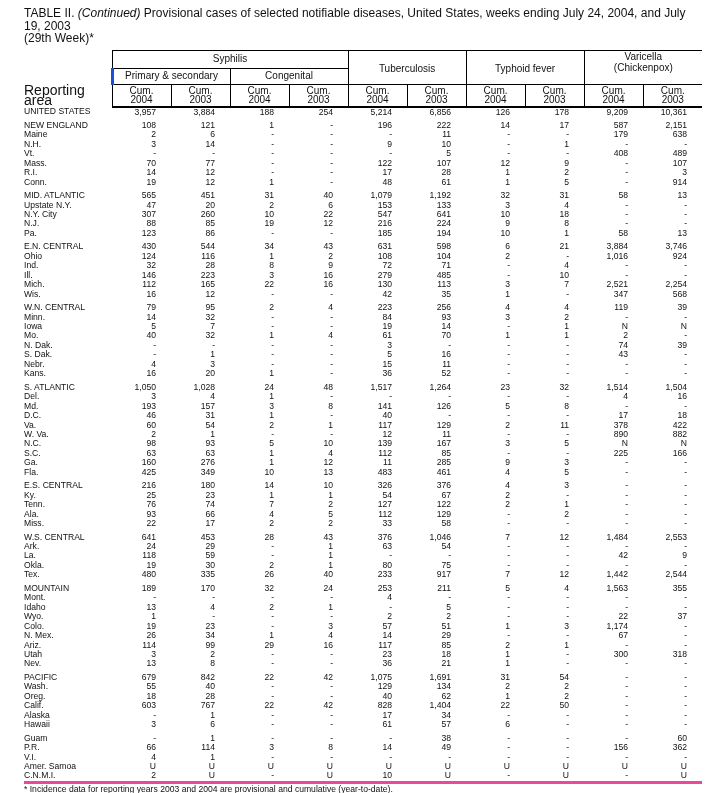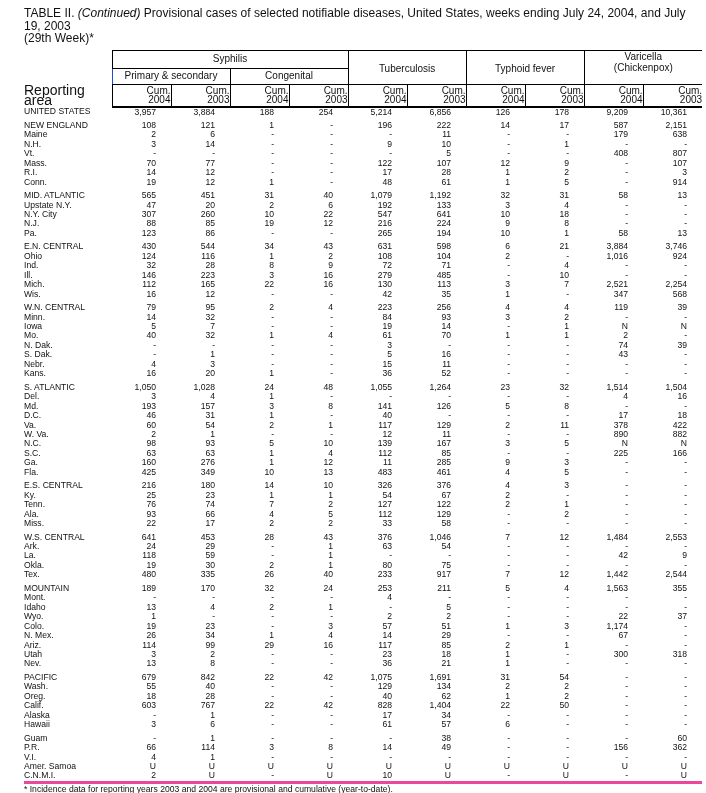--- a/index.html
+++ b/index.html
@@ -14,27 +14,27 @@
   table { border-collapse:collapse; table-layout:fixed; width:678px; margin-top:5px; }
   col.c-label { width:88px; }
   col.c-num { width:59px; }
   thead th {
     font-weight:normal; font-size:10px; line-height:10px;
     padding:0; text-align:center; vertical-align:middle;
   }
   th.h-reporting { text-align:left; vertical-align:bottom; padding-bottom:2px; font-size:14px; }
   th.h-syph { border:1px solid #000; height:17px; }
   th.h-sub { border-bottom:1px solid #000; height:15px; }
-  th.h-ps { border-left:1px solid #1d4ed8; border-right:1px solid #000; }
+  th.h-ps { border-left:3px solid #1d4ed8; border-right:1px solid #000; }
   th.h-cong { border-right:1px solid #000; }
   th.h-tall { border-top:1px solid #000; border-bottom:1px solid #000; vertical-align:bottom; padding-bottom:10px; }
   th.h-tb, th.h-ty { border-right:1px solid #000; }
   th.h-var { line-height:11px; vertical-align:middle; }
   tr.cum-row th { border-bottom:2px solid #000; height:21px; }
-  tr.cum-row th.cum { border-left:1px solid #000;text-align:right; }
+  tr.cum-row th.cum { border-left:1px solid #000; }
   tr.cum-row th .l1, tr.cum-row th .l2 { display:block; line-height:9.5px; }
   td {
     font-size:8.6px; line-height:9.45px; padding:0;
     white-space:nowrap; overflow:visible;
   }
   td.area { text-align:left; }
   td.num { text-align:right; padding-right:15px; }
   tr.spacer td { height:4px; line-height:4px; font-size:1px; }
   tbody.last { border-bottom:3px solid #ec4899; }
   .foot { margin-top:3px; font-size:8.6px; line-height:10.5px; }
@@ -185,21 +185,21 @@
           <td class="area">Vt.</td>
           <td class="num">-</td>
           <td class="num">-</td>
           <td class="num">-</td>
           <td class="num">-</td>
           <td class="num">-</td>
           <td class="num">5</td>
           <td class="num">-</td>
           <td class="num">-</td>
           <td class="num">408</td>
-          <td class="num">807</td>
+          <td class="num">489</td>
         </tr>
         <tr>
           <td class="area">Mass.</td>
           <td class="num">70</td>
           <td class="num">77</td>
           <td class="num">-</td>
           <td class="num">-</td>
           <td class="num">122</td>
           <td class="num">107</td>
           <td class="num">12</td>
@@ -250,21 +250,21 @@
           <td class="num">31</td>
           <td class="num">58</td>
           <td class="num">13</td>
         </tr>
         <tr>
           <td class="area">Upstate N.Y.</td>
           <td class="num">47</td>
           <td class="num">20</td>
           <td class="num">2</td>
           <td class="num">6</td>
-          <td class="num">192</td>
+          <td class="num">153</td>
           <td class="num">133</td>
           <td class="num">3</td>
           <td class="num">4</td>
           <td class="num">-</td>
           <td class="num">-</td>
         </tr>
         <tr>
           <td class="area">N.Y. City</td>
           <td class="num">307</td>
           <td class="num">260</td>
@@ -289,21 +289,21 @@
           <td class="num">8</td>
           <td class="num">-</td>
           <td class="num">-</td>
         </tr>
         <tr>
           <td class="area">Pa.</td>
           <td class="num">123</td>
           <td class="num">86</td>
           <td class="num">-</td>
           <td class="num">-</td>
-          <td class="num">265</td>
+          <td class="num">185</td>
           <td class="num">194</td>
           <td class="num">10</td>
           <td class="num">1</td>
           <td class="num">58</td>
           <td class="num">13</td>
         </tr>
       </tbody>
       <tbody>
         <tr class="spacer">
           <td colspan="11"></td>
@@ -499,21 +499,21 @@
       <tbody>
         <tr class="spacer">
           <td colspan="11"></td>
         </tr>
         <tr>
           <td class="area">S. ATLANTIC</td>
           <td class="num">1,050</td>
           <td class="num">1,028</td>
           <td class="num">24</td>
           <td class="num">48</td>
-          <td class="num">1,055</td>
+          <td class="num">1,517</td>
           <td class="num">1,264</td>
           <td class="num">23</td>
           <td class="num">32</td>
           <td class="num">1,514</td>
           <td class="num">1,504</td>
         </tr>
         <tr>
           <td class="area">Del.</td>
           <td class="num">3</td>
           <td class="num">4</td>

